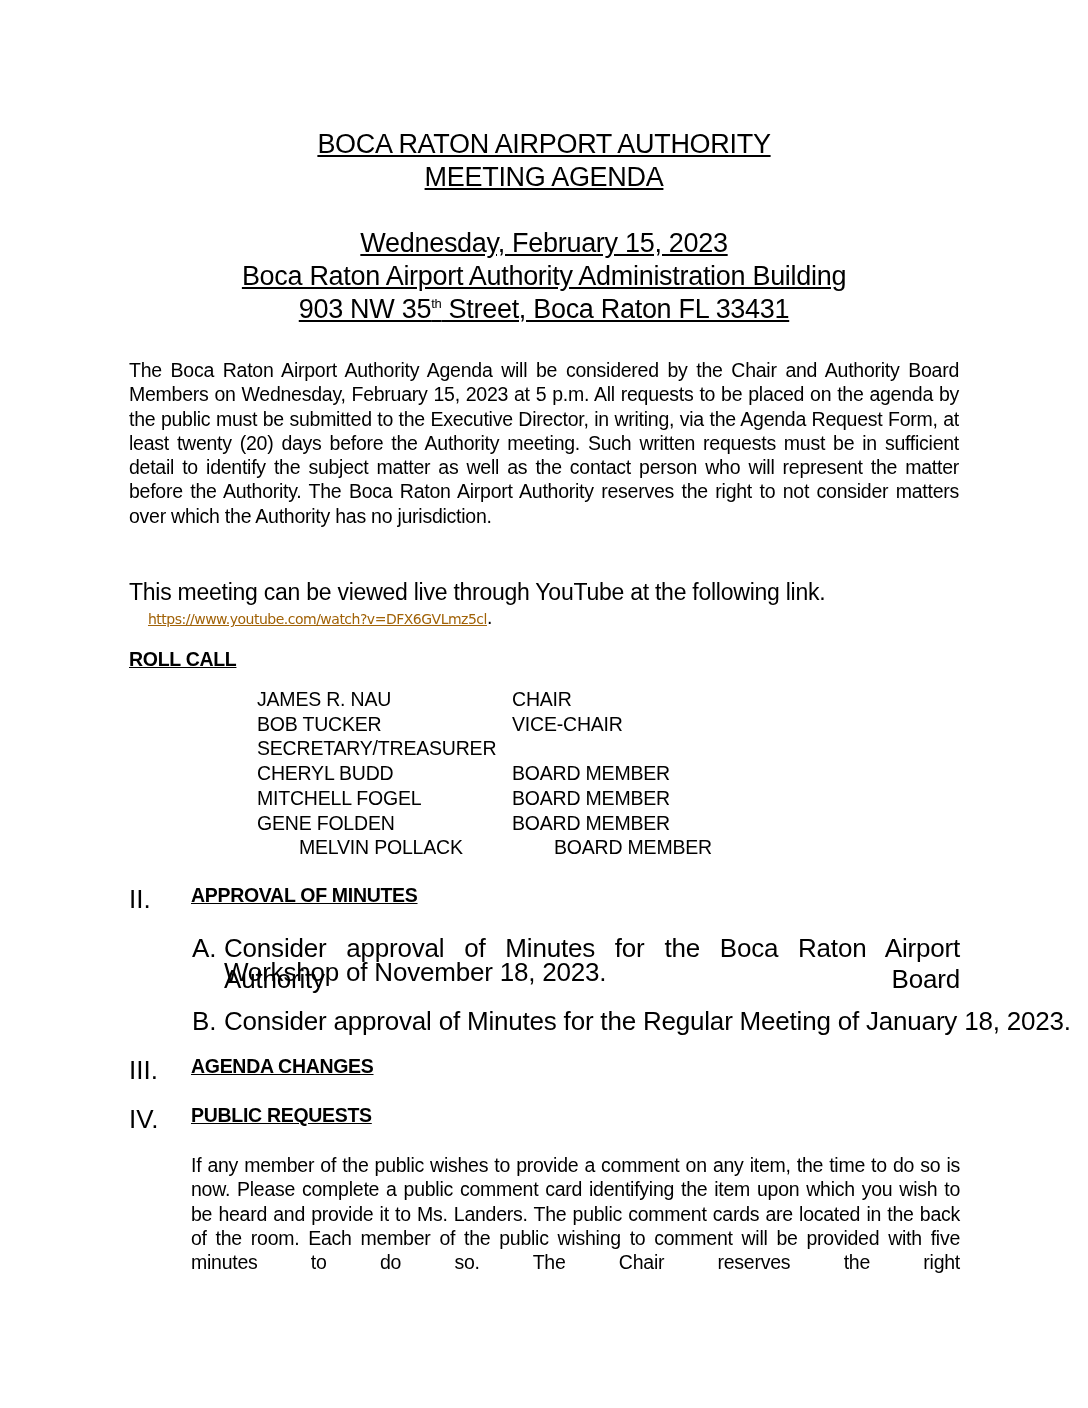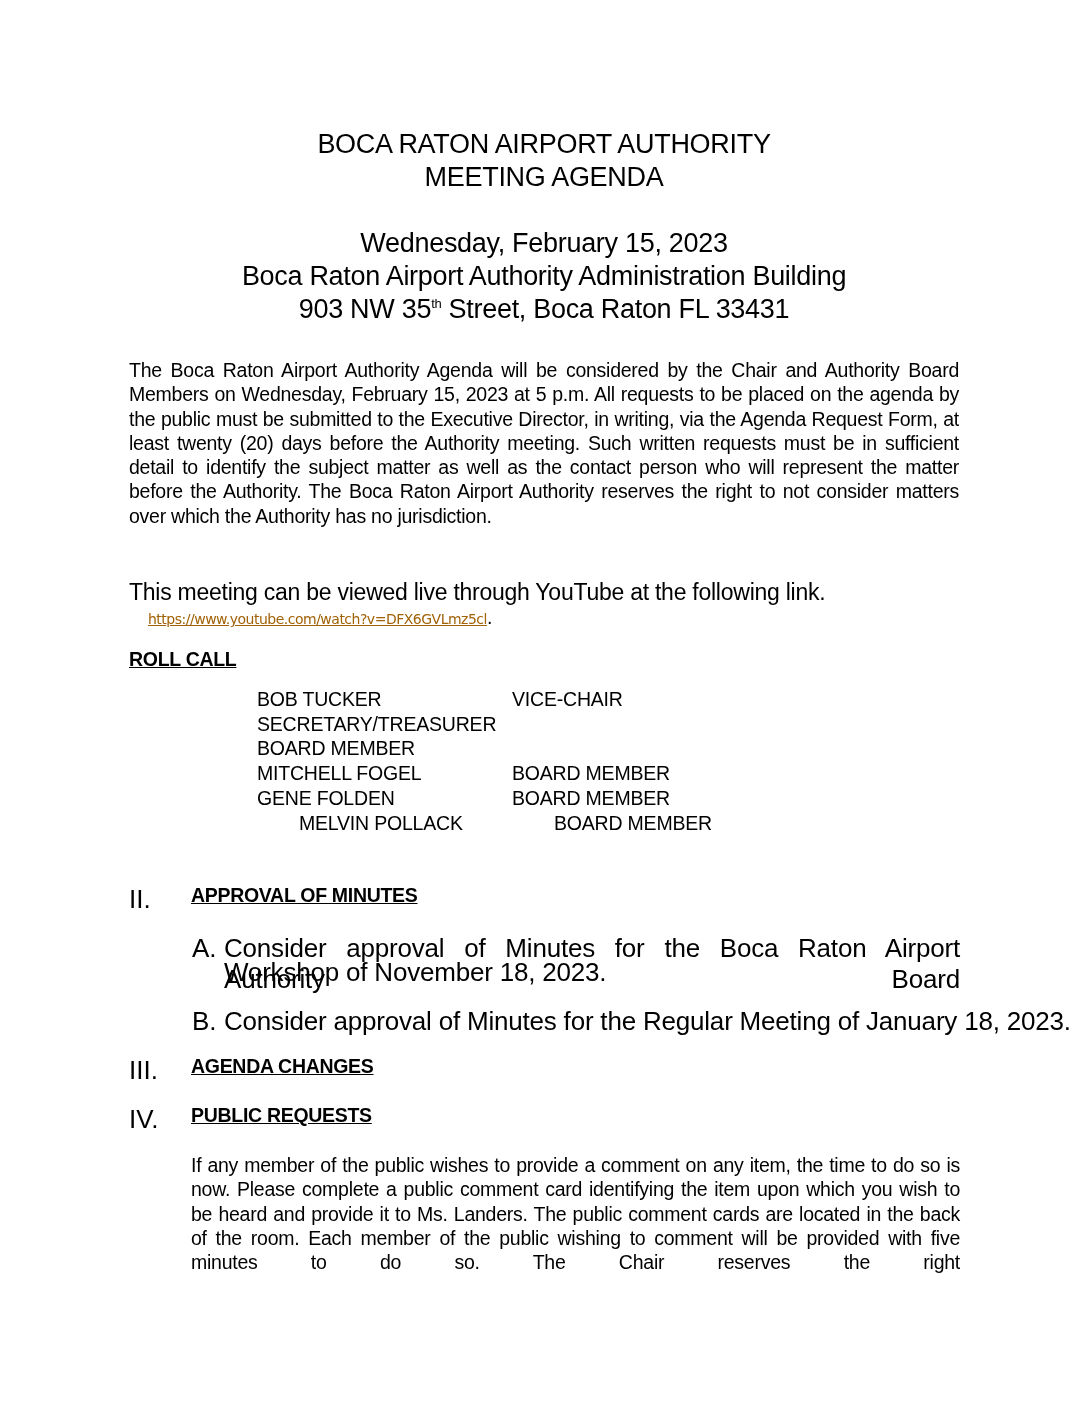--- a/index.html
+++ b/index.html
@@ -1,19 +1,19 @@
 <!DOCTYPE html>
 <html><head>
   <meta charset="utf-8">
   <style>
     html, body { margin: 0; padding: 0; background: #ffffff; }
     body { width: 1088px; height: 1408px; position: relative; overflow: hidden;
       font-family: "Liberation Sans", sans-serif; color: #000; }
     .abs { position: absolute; }
-    .center { left: 0; width: 1088px; text-align: center; }
+    .center { left: 0; width: 1088px; text-align: center; text-decoration: underline; }
     .title { font-size: 27px; line-height: 31px; letter-spacing: -0.3px; }
     .subtitle { font-size: 27px; line-height: 33px; letter-spacing: -0.3px; }
     .para { left: 129px; width: 830px; font-size: 19.5px; line-height: 24.3px;
       text-align: justify; letter-spacing: -0.25px; }
     .para-last { text-align-last: left; }
     .link { color: #a16207; text-decoration: underline; font-family: "DejaVu Sans", sans-serif;
       font-size: 14px; letter-spacing: -0.5px; margin-left: 19px; }
     .heading { font-weight: bold; text-decoration: underline; font-size: 19.5px; letter-spacing: -0.3px; }
     .roll { font-size: 19.5px; line-height: 24.7px; letter-spacing: -0.2px; }
     .roman { font-size: 26px; }
@@ -33,27 +33,32 @@
 <div class="abs para para-last" style="top:358px;">The Boca Raton Airport Authority Agenda will be considered by the Chair and Authority Board Members on Wednesday, February 15, 2023 at 5 p.m.  All requests to be placed on the agenda by the public must be submitted to the Executive Director, in writing, via the Agenda Request Form, at least twenty (20) days before the Authority meeting.  Such written requests must be in sufficient detail to identify the subject matter as well as the contact person who will represent the matter before the Authority.  The Boca Raton Airport Authority reserves the right to not consider matters over which the Authority has no jurisdiction.</div>
 
 <div class="abs" style="left:129px; top:579px; font-size:23px; letter-spacing:-0.25px;">This meeting can be viewed live through YouTube at the following link.</div>
 <div class="abs" style="left:129px; top:606px; font-size:19.5px;">
   <a class="link" href="#">https://www.youtube.com/watch?v=DFX6GVLmz5cl</a><span>.</span>
 </div>
 
 <div class="abs heading" style="left:129px; top:648px;">ROLL CALL</div>
 <div class="abs roll" style="left:257px; top:687px;">
   <div style="display:flex;">
+      <span style="width:255px;">JAMES R. NAU</span>
+      <span>CHAIR</span>
+    </div>
+  <div style="display:flex;">
       <span style="width:255px;">BOB TUCKER</span>
       <span>VICE-CHAIR</span>
     </div>
   <div style="display:flex;">
       <span>SECRETARY/TREASURER</span>
     </div>
   <div style="display:flex;">
+      <span style="width:255px;">CHERYL BUDD</span>
       <span>BOARD MEMBER</span>
     </div>
   <div style="display:flex;">
       <span style="width:255px;">MITCHELL FOGEL</span>
       <span>BOARD MEMBER</span>
     </div>
   <div style="display:flex;">
       <span style="width:255px;">GENE FOLDEN</span>
       <span>BOARD MEMBER</span>
     </div>

